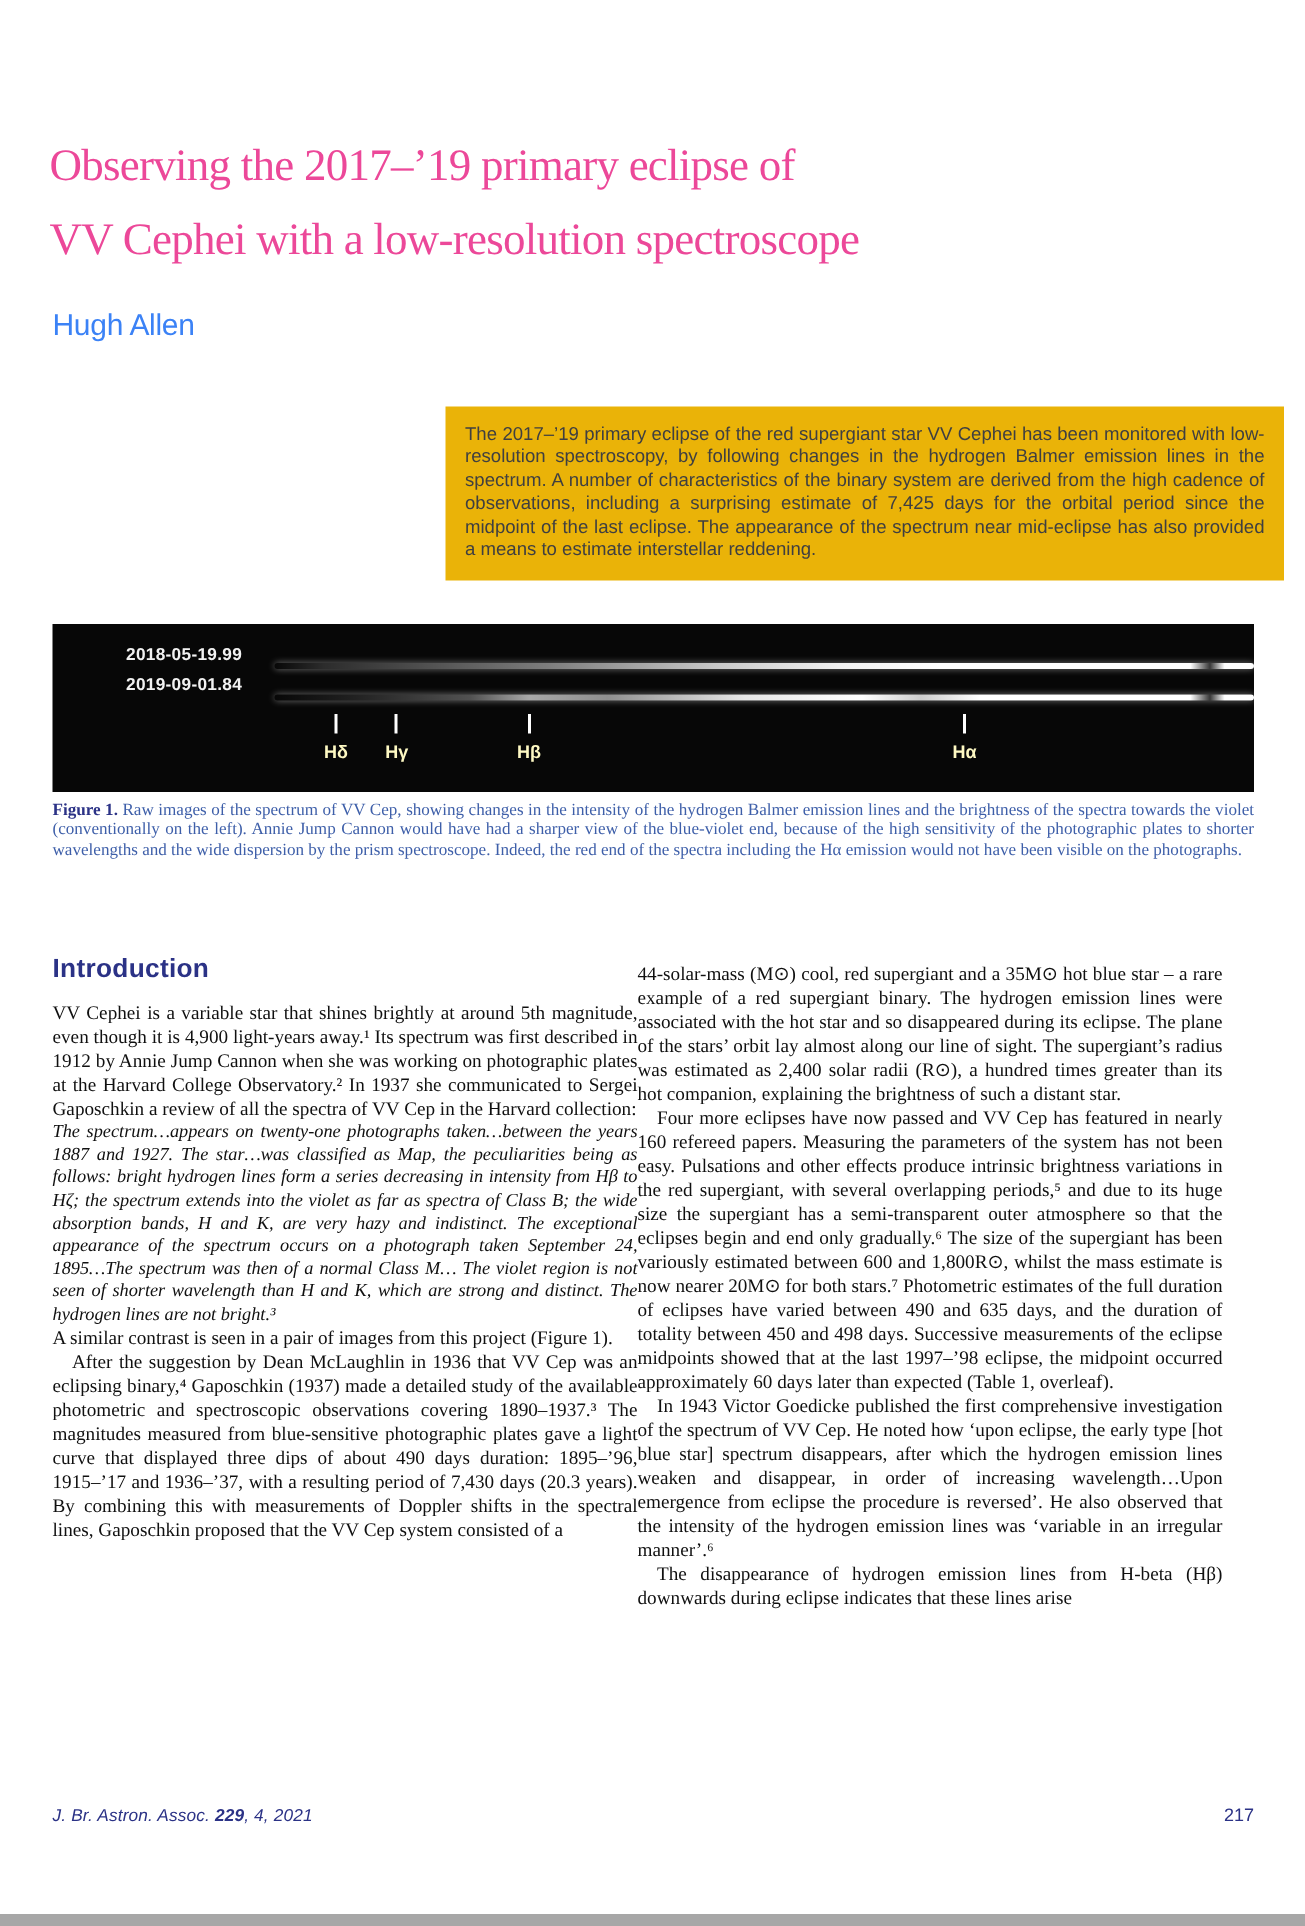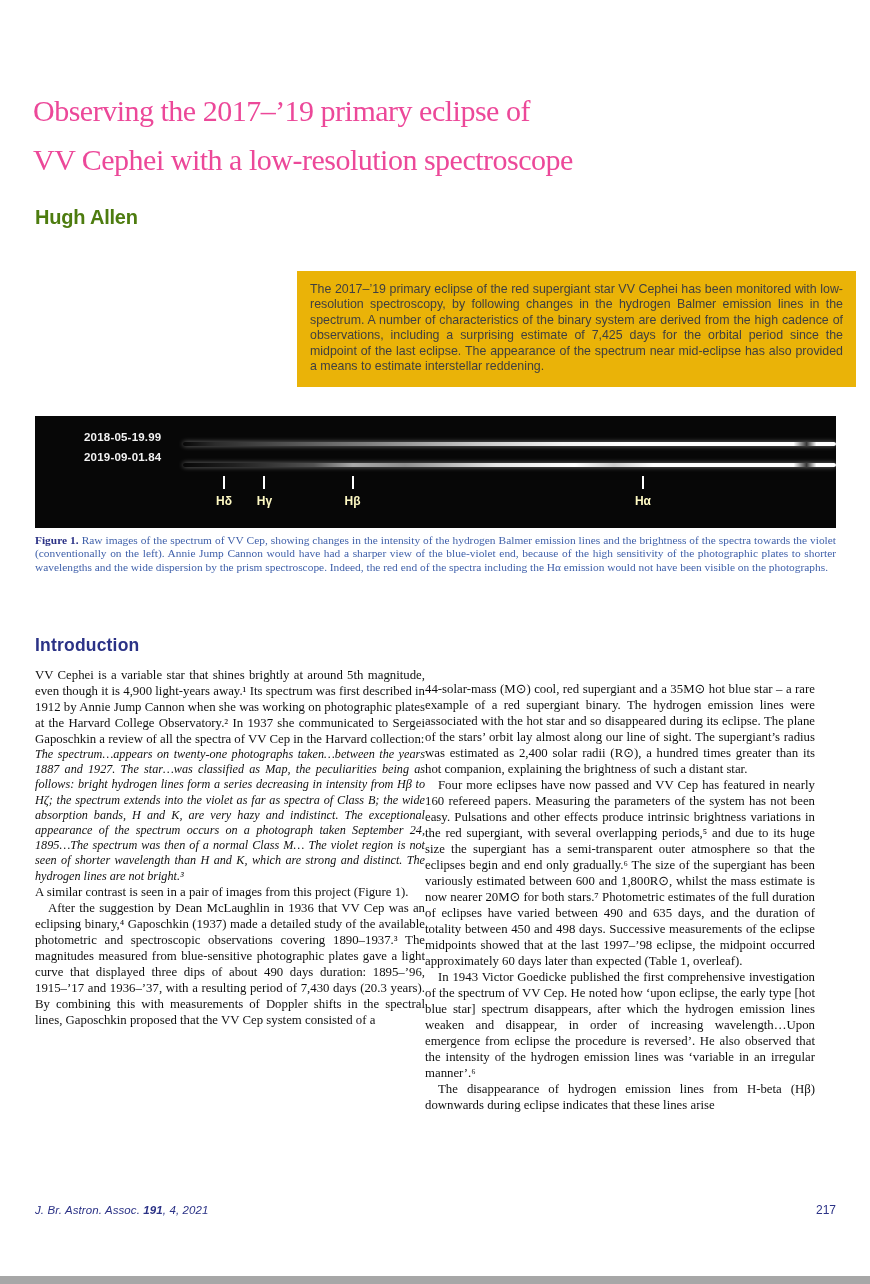--- a/index.html
+++ b/index.html
@@ -7,22 +7,22 @@
     width:870px;height:1284px;position:relative;background:#ffffff;
     font-family:"Liberation Serif", serif;overflow:hidden;
   }
   .page-title{
     position:absolute;left:33px;top:86px;width:820px;
     font-family:"Liberation Serif", serif;font-weight:400;
     font-size:30px;line-height:49px;color:#ec4899;letter-spacing:-0.5px;
   }
   .author{
     position:absolute;left:35px;top:206px;
-    font-family:"Liberation Sans", sans-serif;font-weight:700;
-    font-size:20px;color:#4d7c0f;letter-spacing:-0.2px;
+    font-family:"Liberation Sans", sans-serif;font-weight:400;
+    font-size:20px;color:#3b82f6;letter-spacing:-0.2px;
   }
   .abstract{
     position:absolute;left:297px;top:271px;width:533px;
     background:#eab308;padding:11px 13px 13px 13px;
     font-family:"Liberation Sans", sans-serif;font-size:12.4px;
     line-height:15.4px;color:#3f3f41;text-align:justify;
   }
   .figure{
     position:absolute;left:35px;top:416px;width:801px;height:112px;
     background:#070707;
@@ -73,21 +73,21 @@
   }
   .caption .cap-label{font-weight:700;color:#2b3286;}
   .columns{
     position:absolute;left:35px;top:637px;width:801px;
     display:flex;
   }
   .col{
     width:390px;font-family:"Liberation Serif", serif;
     font-size:12.8px;line-height:16px;text-align:justify;color:#101010;
   }
-  .col.right{padding-top:4px;margin-top:40px;}
+  .col.right{padding-top:4px;}
   .col p{margin:0;}
   h2.intro-heading{
     font-family:"Liberation Sans", sans-serif;font-size:17.5px;
     color:#2b3286;font-weight:700;margin:0 0 14px 0;letter-spacing:0.2px;
   }
   .quote{
     font-style:italic;font-size:12.2px;line-height:15.2px;
     margin:14px 0 18px 9px;
   }
   .para-indent{text-indent:13px;}
@@ -161,18 +161,18 @@
   <div class="col right">
     <p>44-solar-mass (M⊙) cool, red supergiant and a 35M⊙ hot blue star – a rare example of a red supergiant binary. The hydrogen emission lines were associated with the hot star and so disappeared during its eclipse. The plane of the stars’ orbit lay almost along our line of sight. The supergiant’s radius was estimated as 2,400 solar radii (R⊙), a hundred times greater than its hot companion, explaining the brightness of such a distant star.</p>
     <p class="para-indent">Four more eclipses have now passed and VV Cep has featured in nearly 160 refereed papers. Measuring the parameters of the system has not been easy. Pulsations and other effects produce intrinsic brightness variations in the red supergiant, with several overlapping periods,⁵ and due to its huge size the supergiant has a semi-transparent outer atmosphere so that the eclipses begin and end only gradually.⁶ The size of the supergiant has been variously estimated between 600 and 1,800R⊙, whilst the mass estimate is now nearer 20M⊙ for both stars.⁷ Photometric estimates of the full duration of eclipses have varied between 490 and 635 days, and the duration of totality between 450 and 498 days. Successive measurements of the eclipse midpoints showed that at the last 1997–’98 eclipse, the midpoint occurred approximately 60 days later than expected (Table 1, overleaf).</p>
     <p class="para-indent">In 1943 Victor Goedicke published the first comprehensive investigation of the spectrum of VV Cep. He noted how ‘upon eclipse, the early type [hot blue star] spectrum disappears, after which the hydrogen emission lines weaken and disappear, in order of increasing wavelength…Upon emergence from eclipse the procedure is reversed’. He also observed that the intensity of the hydrogen emission lines was ‘variable in an irregular manner’.⁶</p>
     <p class="para-indent">The disappearance of hydrogen emission lines from H-beta (Hβ) downwards during eclipse indicates that these lines arise</p>
   </div>
 </div>
 
 <div class="footer">
   <div class="journal">
-    <span>J. Br. Astron. Assoc. </span><span class="vol">191</span><span>, 4, 2021</span>
+    <span>J. Br. Astron. Assoc. </span><span class="vol">229</span><span>, 4, 2021</span>
   </div>
   <div class="pageno">217</div>
 </div>
 
 <div class="bottom-bar"></div>
 
 </body></html>

